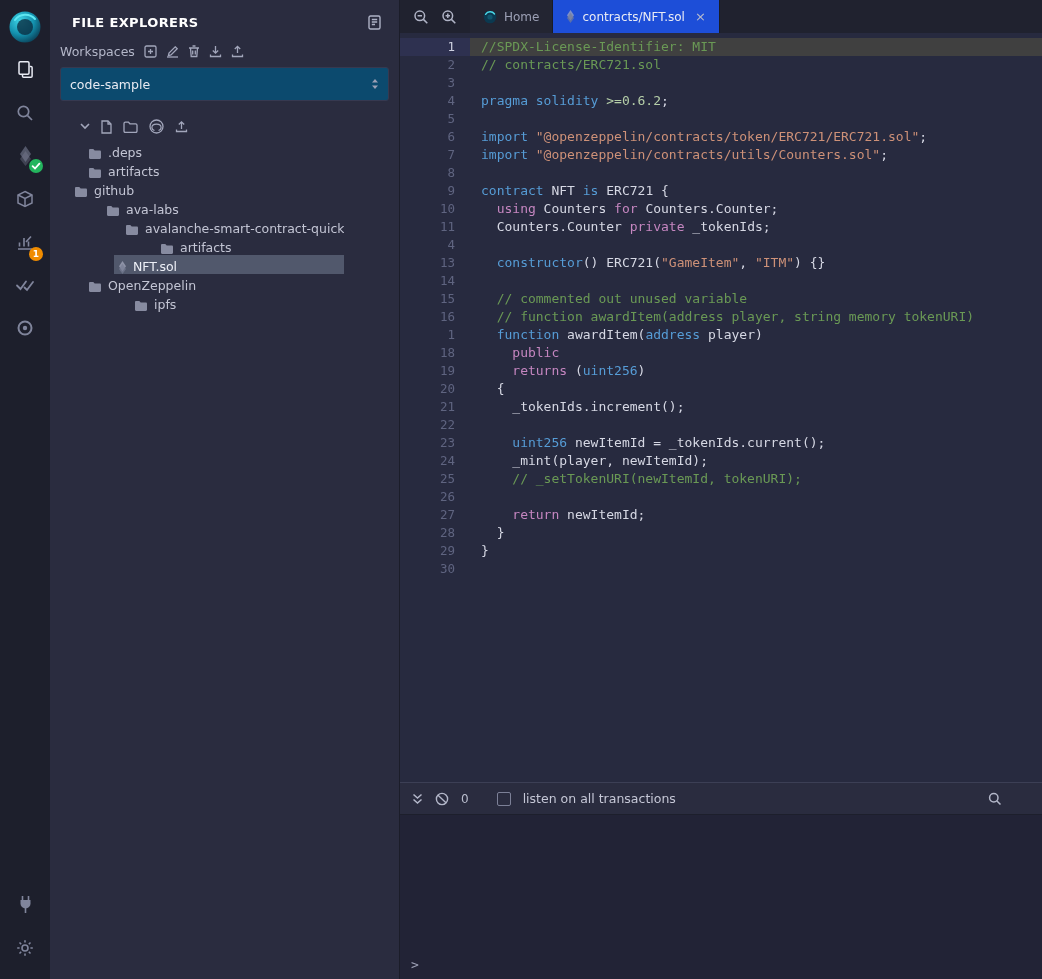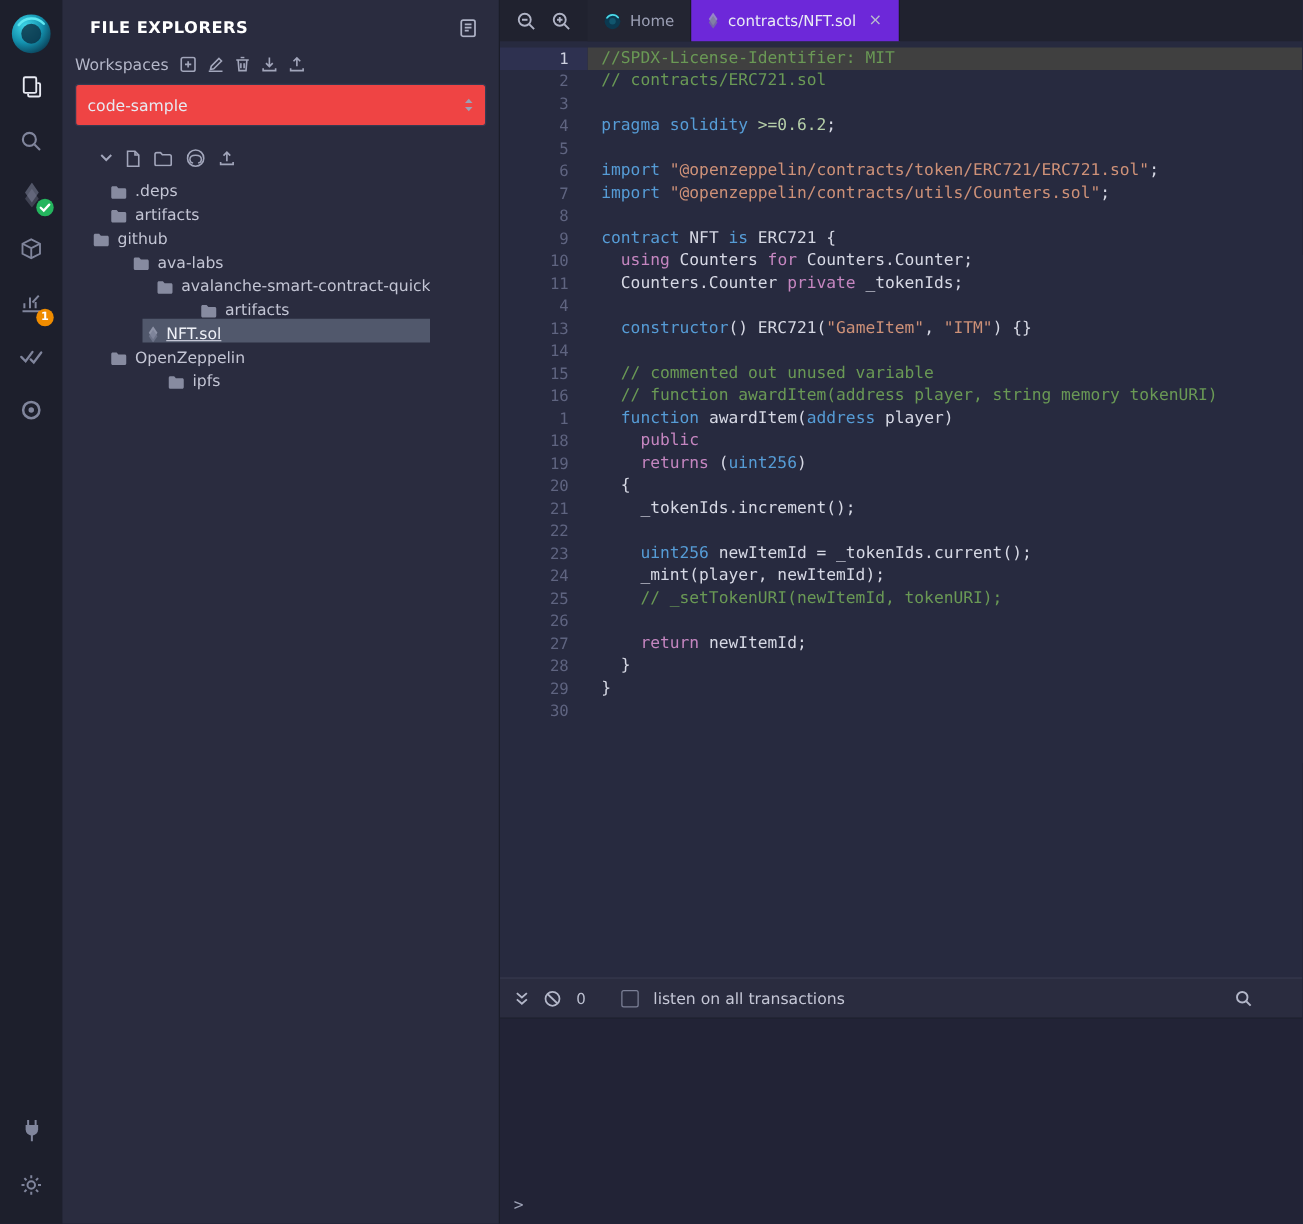--- a/index.html
+++ b/index.html
@@ -20,39 +20,39 @@
 
   
   .sidepanel { width:350px; flex:none; background:#2a2c3f; color:#c8cad8; display:flex; flex-direction:column; border-right:1px solid #1b1d29; }
   .panel-header { display:flex; align-items:center; justify-content:space-between; padding:15px 18px 12px 22px; }
   .panel-title { font-size:13px; font-weight:bold; color:#ffffff; letter-spacing:.4px; }
   .panel-header .hdr-icon { color:#aeb2c6; cursor:pointer; }
 
   .workspaces-row { display:flex; align-items:center; gap:9px; padding:2px 16px 6px 10px; font-size:12.5px; color:#b4b7c9; }
   .ws-icon { color:#a2a6bb; cursor:pointer; display:flex; }
 
-  .workspace-select { margin:2px 10px 10px 10px; height:30px; background:#ef4444; border:1px solid #363950; border-radius:3px; display:flex; align-items:center; justify-content:space-between; padding:16px 9px; font-size:12.5px; color:#e8eaf2; cursor:pointer; }
+  .workspace-select { margin:2px 10px 10px 10px; height:30px; background:#0c4a6e; border:1px solid #363950; border-radius:3px; display:flex; align-items:center; justify-content:space-between; padding:16px 9px; font-size:12.5px; color:#e8eaf2; cursor:pointer; }
   .workspace-select .caret { color:#9ca0b5; display:flex; }
 
   .tree-toolbar { display:flex; align-items:center; gap:11px; padding:8px 10px 7px 30px; color:#a2a6bb; }
   .tt-icon { cursor:pointer; display:flex; }
 
   .tree { font-size:12.5px; color:#c3c5d4; }
   .tree-row { height:19px; display:flex; align-items:center; padding-right:55px; cursor:pointer; }
   .tree-inner { display:flex; align-items:flex-end; gap:6px; flex:1; height:100%; padding-left:4px; white-space:nowrap; overflow:hidden; }
   .tree-row.selected .tree-inner { background:#51586c; color:#eef0f7; }
   .tree-ic { display:flex; flex:none; }
 
   
   .main { flex:1; min-width:0; display:flex; flex-direction:column; background:#272a3f; }
   .tabbar { height:33px; flex:none; background:#20222f; display:flex; align-items:stretch; }
   .zoom-btns { display:flex; align-items:center; gap:12px; padding:0 13px; color:#b0b4c6; }
   .zoom-btns span { cursor:pointer; display:flex; }
   .tab { display:flex; align-items:center; gap:7px; padding:0 13px; font-size:12px; color:#9ca0b5; background:#232532; border-right:1px solid #191b25; cursor:pointer; white-space:nowrap; }
-  .tab.active { background:#6d28d9; color:#e9ebf4; }
+  .tab.active { background:#1d4ed8; color:#e9ebf4; }
   .tab .close { color:#b9bdcd; font-size:13px; margin-left:3px; cursor:pointer; }
 
   .editor-wrap { flex:1; display:flex; overflow:hidden; font-family:"DejaVu Sans Mono", "Liberation Mono", monospace; }
   .gutter { width:70px; flex:none; padding-top:5px; font-size:12.5px; line-height:18px; color:#5f6480; }
   .ln { height:18px; text-align:right; padding-right:15px; }
   .ln.active { color:#ced1e0; background:#2e3150; }
   .code { flex:1; min-width:0; padding-top:5px; padding-left:11px; font-size:13px; line-height:18px; white-space:pre; color:#d6d8e4; overflow:hidden; cursor:text; }
   .cl { height:18px; }
   .cl.active { background:#404040; margin-left:-11px; padding-left:11px; }
   .tok-c { color:#6a9955; } .tok-k { color:#569cd6; } .tok-ctrl { color:#c586c0; }
@@ -305,21 +305,21 @@
         <div class="tree-row" style="padding-left: 106px;">
           <span class="tree-inner">
             <span class="tree-ic">
               <svg width="14" height="12" viewBox="0 0 14 12">
                 <path d="M1 2.2C1 1.5 1.5 1 2.2 1h3.1l1.4 1.6h5.1c.7 0 1.2.5 1.2 1.2v6c0 .7-.5 1.2-1.2 1.2H2.2C1.5 11 1 10.5 1 9.8z" fill="#878ba0"></path>
               </svg>
             </span>
             <span>artifacts</span>
           </span>
         </div>
-        <div class="tree-row selected" style="padding-left: 64px; text-decoration: underline;">
+        <div class="tree-row selected" style="padding-left: 64px;">
           <span class="tree-inner">
             <span class="tree-ic">
               <svg width="9" height="13" viewBox="0 0 9 13">
                 <path d="M4.5 0 1 5.2l3.5 5.2L8 5.2z" fill="#a8adc0" opacity=".7"></path>
                 <path d="M4.5 2.8 1 8l3.5 5L8 8z" fill="#787d94" opacity=".7"></path>
               </svg>
             </span>
             <span>NFT.sol</span>
           </span>
         </div>

